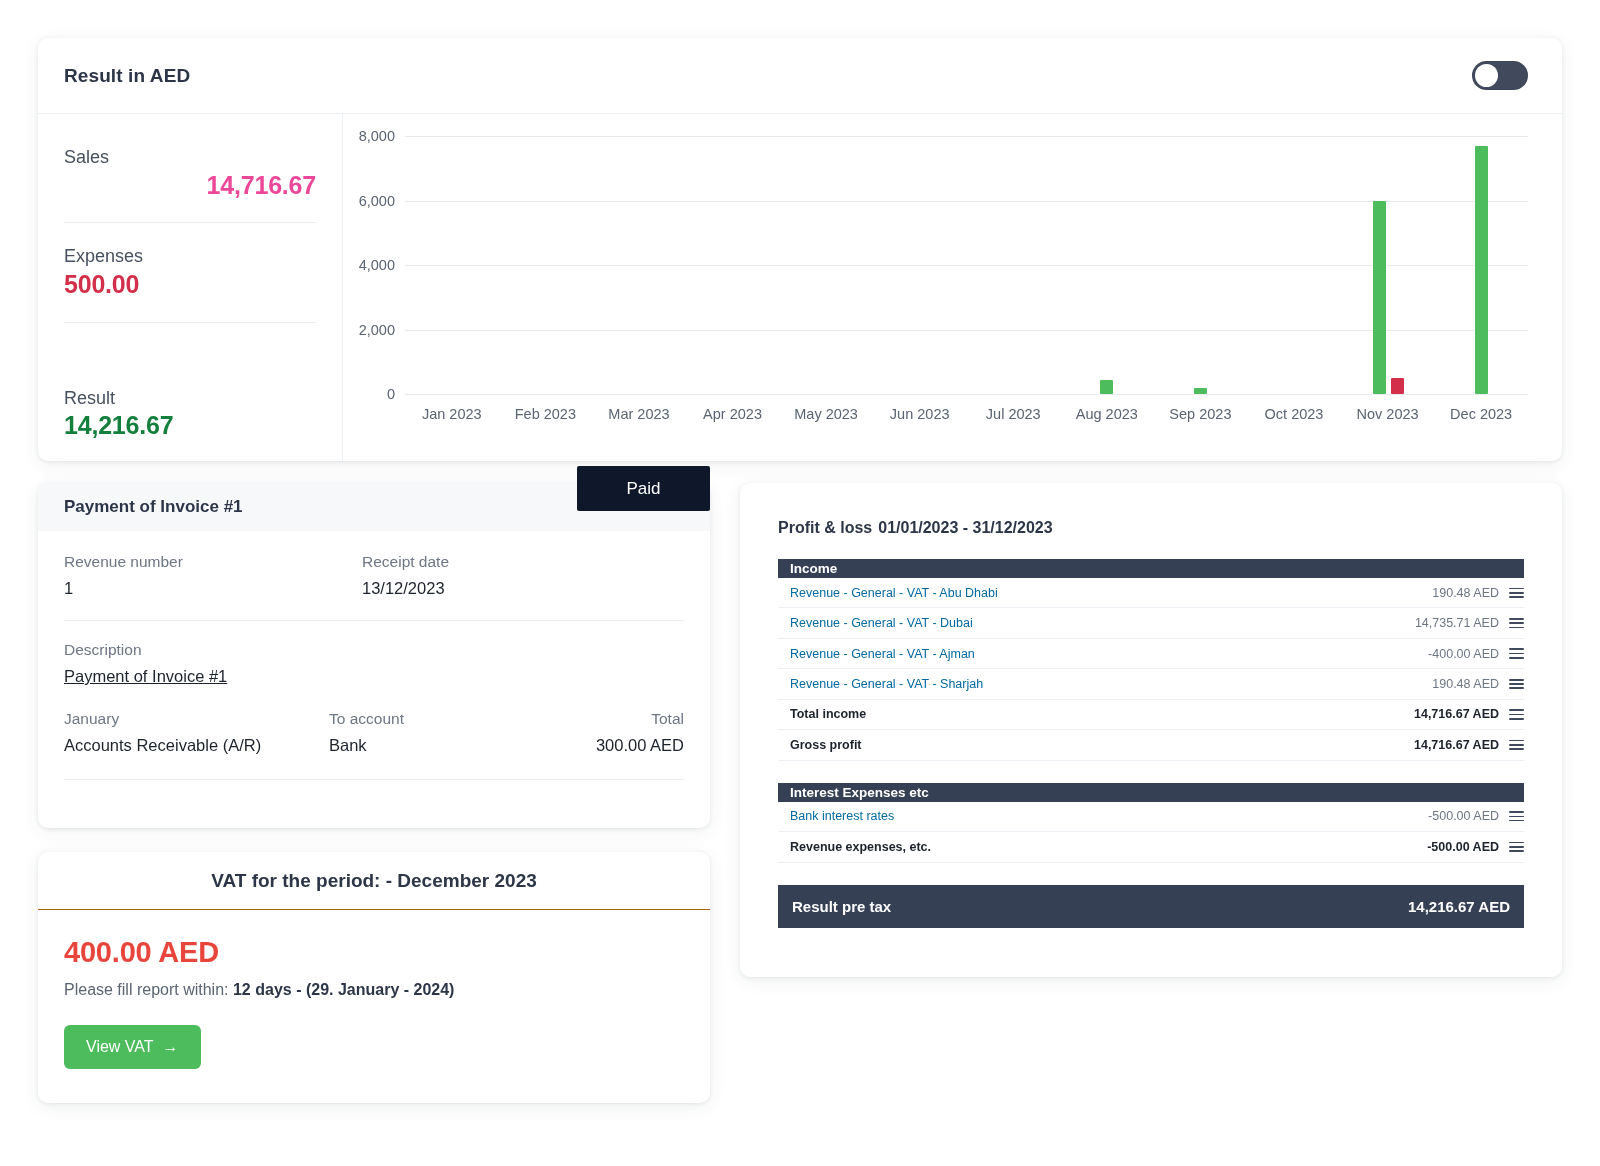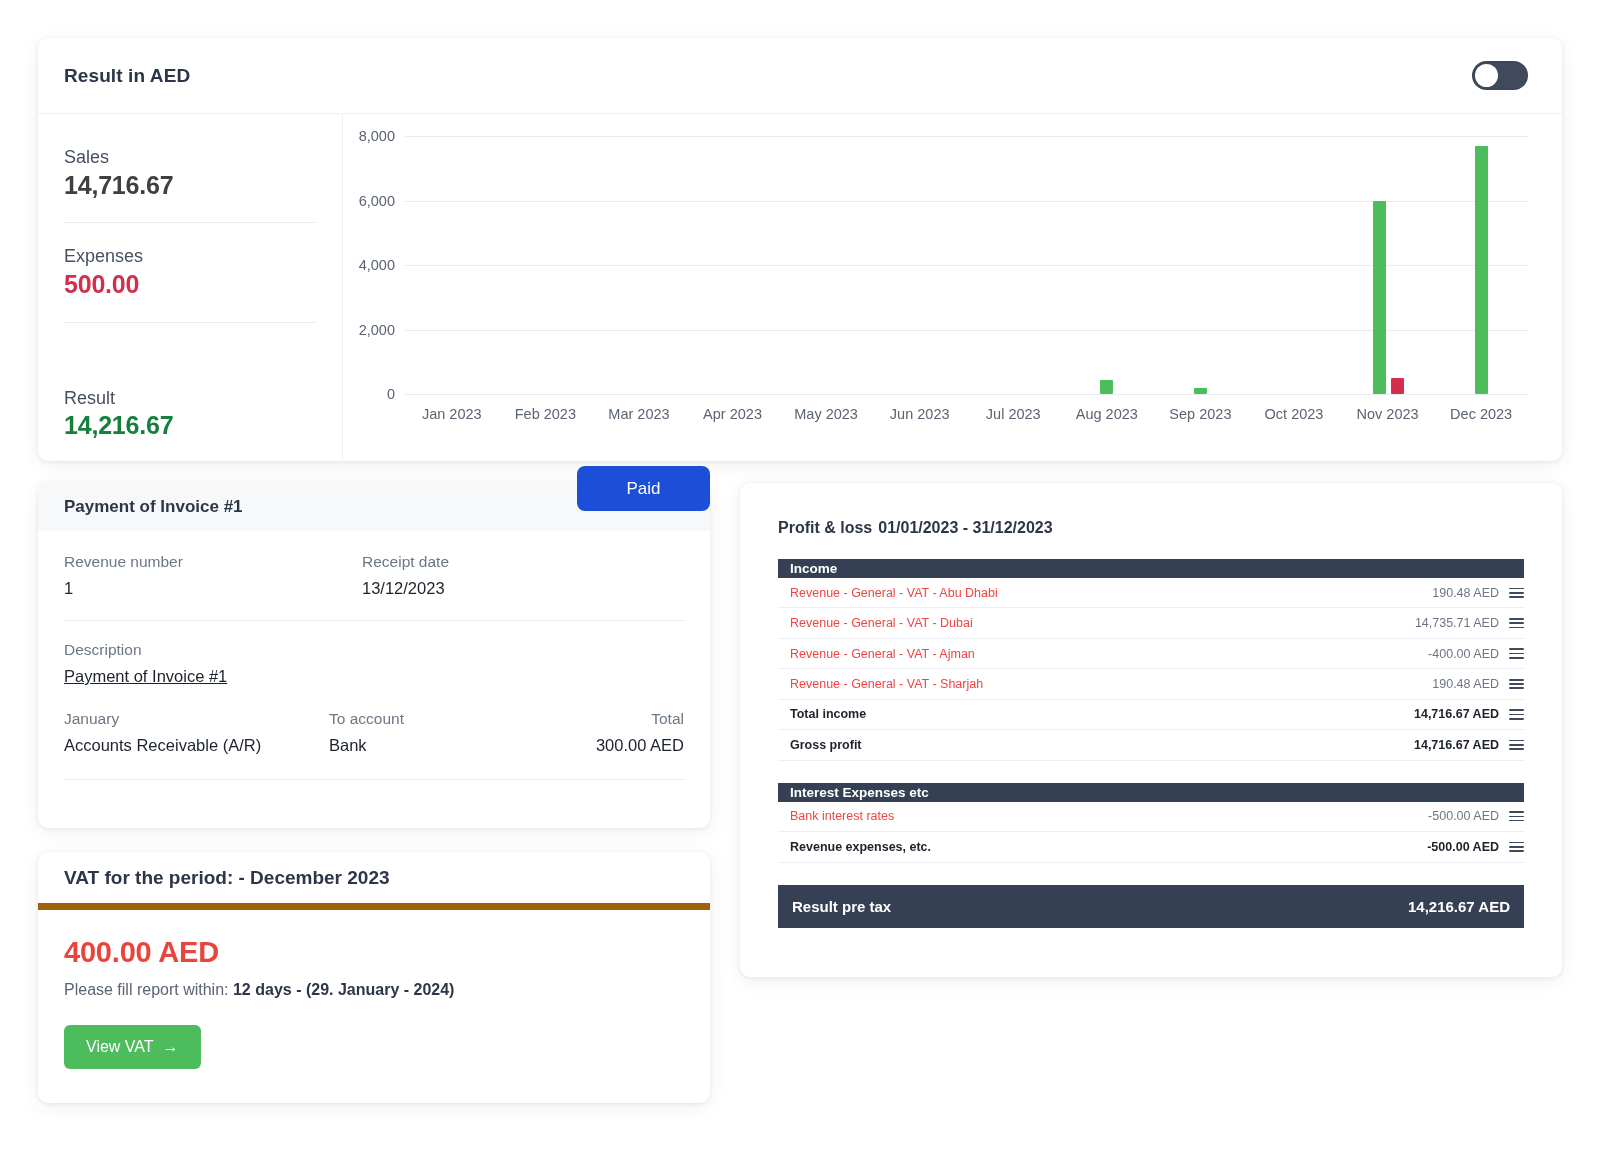--- a/index.html
+++ b/index.html
@@ -38,21 +38,21 @@
   }
 
   .result-body { display: flex; height: 346px; }
   .metrics {
     width: 305px; flex: 0 0 305px;
     border-right: 1px solid #eceff3;
     padding: 32px 26px 0 26px;
   }
   .metric-label { font-size: 18px; color: #46505f; line-height: 1.25; }
   .metric-value { font-size: 25px; font-weight: bold; line-height: 1.35; letter-spacing: -.2px; }
-  .metric-value.green { color: #404040; }
+  .metric-value.green { color: #ec4899; text-align: right; }
   .metric-value.red   { color: #d32f4a; }
   .metric-value.dark  { color: #15803d; }
   .metric-rule { height: 1px; background: #e9ecf1; margin: 20px 0 22px 0; }
   .metric-gap { height: 42px; }
 
   
   .chartwrap { flex: 1; position: relative; padding: 22px 34px 0 0; }
   .plot { position: relative; margin-left: 62px; height: 258px; }
   .gridline { position: absolute; left: 0; right: 0; height: 1px; background: #e8eaee; }
   .ylab {
@@ -78,43 +78,44 @@
   
   .invoice-card { position: relative; padding-bottom: 48px; }
   .inv-head {
     height: 48px; background: #f6f8fa; border-radius: 10px 10px 0 0;
     display: flex; align-items: center; padding: 0 26px;
     position: relative;
   }
   .inv-head-title { font-size: 17px; font-weight: bold; color: #2c3648; }
   .paid-badge {
     position: absolute; right: 0; top: -17px;
-    width: 133px; height: 45px; background: #1d4ed8; color: #fff;
+    width: 133px; height: 45px; background: #0f172a; color: #fff;
     display: flex; align-items: center; justify-content: center;
-    font-size: 17px; border-radius: 8px; cursor: pointer;
+    font-size: 17px; border-radius: 2px; cursor: pointer;
   }
   .inv-body { padding: 22px 26px 0 26px; }
   .row2 { display: flex; }
   .fld { font-size: 15.5px; color: #6d7684; margin-bottom: 8px; }
   .val { font-size: 16.5px; color: #1d232c; }
   .c1 { width: 298px; flex: 0 0 298px; }
   .c2 { flex: 1; }
   .inv-rule { height: 1px; background: #e9ecf1; margin: 22px 0 20px 0; }
   .desc-link { font-size: 16.5px; color: #1d232c; text-decoration: underline; cursor: pointer; }
   .row3 { display: flex; margin-top: 24px; }
   .r3a { width: 265px; flex: 0 0 265px; }
   .r3b { flex: 1; }
   .r3c { width: 190px; flex: 0 0 190px; text-align: right; }
   .inv-rule-bottom { height: 1px; background: #e9ecf1; margin-top: 24px; }
 
   
   .vat-card { margin-top: 24px; padding-bottom: 34px; }
   .vat-head {
     height: 58px; display: flex; align-items: center; padding: 0 26px;
-    border-bottom: 7px solid #a16207;
+    border-bottom: 1px solid #a16207;
+    justify-content: center;
   }
   .vat-title { font-size: 19px; font-weight: bold; color: #2c3648; }
   .vat-body { padding: 26px 26px 0 26px; }
   .vat-amount { font-size: 29px; font-weight: bold; color: #e8453c; letter-spacing: -.2px; }
   .vat-note { font-size: 16px; color: #5b6472; margin-top: 12px; }
   .vat-note b { color: #2c3648; }
   .vat-btn {
     margin-top: 26px; display: inline-flex; align-items: center; gap: 9px;
     background: #4cbc5c; color: #fff; border: none; border-radius: 6px;
     padding: 13px 22px; font-size: 16px; cursor: pointer;
@@ -128,21 +129,21 @@
   .pl-table { width: 100%; }
   .pl-section {
     background: #364055; color: #ffffff; font-size: 13.5px; font-weight: bold;
     padding: 2px 12px; display: flex; justify-content: space-between; align-items: center;
   }
   .pl-row {
     display: flex; align-items: center; justify-content: space-between;
     padding: 7px 0 7px 12px; border-bottom: 1px solid #eceff3;
     font-size: 12.5px;
   }
-  .pl-row .nm { color: #ef4444; }
+  .pl-row .nm { color: #0369a1; }
   .pl-row .amt { color: #6d7684; white-space: nowrap; }
   .pl-row.strong .nm, .pl-row.strong .amt { color: #1d232c; font-weight: bold; }
   .burger { width: 15px; margin-left: 10px; flex: 0 0 15px; cursor: pointer; }
   .burger span { display: block; height: 1.7px; background: #404a5c; margin: 2.6px 0; border-radius: 1px; }
   .pl-gap { height: 22px; }
   .pl-total {
     background: #364055; color: #ffffff; font-size: 15px; font-weight: bold;
     padding: 13px 14px; display: flex; justify-content: space-between; align-items: center;
     margin-top: 22px;
   }

